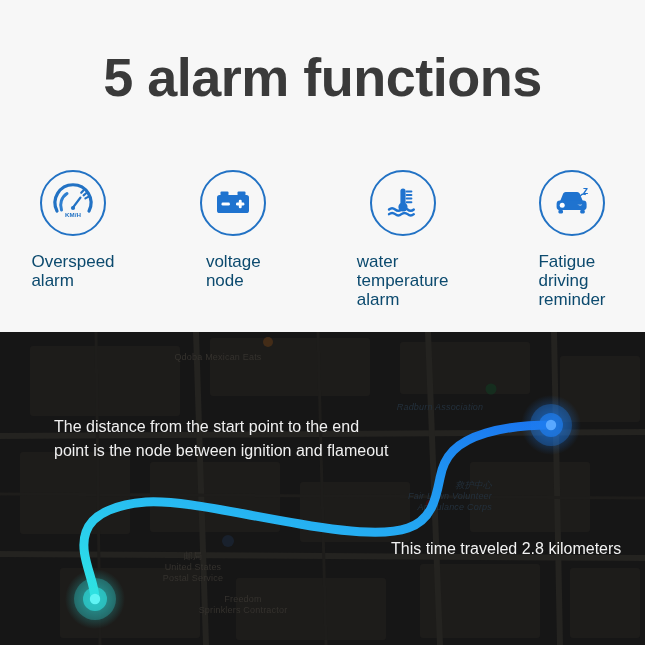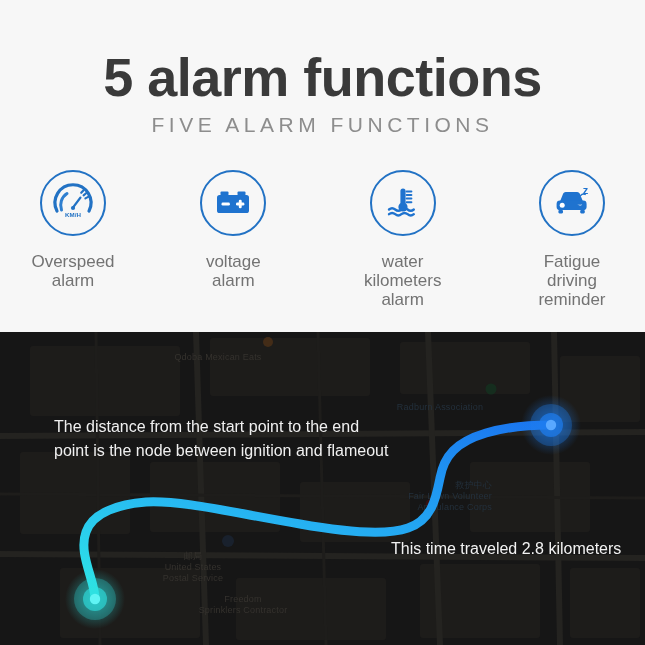--- a/index.html
+++ b/index.html
@@ -82,24 +82,23 @@
     border: 2px solid #2272c4;
     display: flex;
     align-items: center;
     justify-content: center;
     box-sizing: border-box;
     background: transparent;
   }
   .icon-circle svg { display: block; }
   .icon-label {
     margin-top: 16px;
-    text-align: center;
     font-size: 17px;
     line-height: 19px;
-    color: #737373;
+    color: #0c4a6e;
     white-space: pre-line;
   }
   .icon-cell.wide { width: 136px; }
 
   
   .bottom-section {
     position: absolute;
     left: 0;
     top: 332px;
     width: 645px;
@@ -115,21 +114,21 @@
   .map-label {
     position: absolute;
     color: #35322e;
     font-size: 9px;
     line-height: 11px;
     white-space: pre-line;
     text-align: center;
     pointer-events: none;
     letter-spacing: 0.2px;
   }
-  .map-label.cool { color: #23303c; }
+  .map-label.cool { color: #23303c; font-style: italic; }
 
   .route-svg {
     position: absolute;
     left: 0; top: 0;
     width: 645px;
     height: 313px;
   }
 
   .panel-title {
     position: absolute;
@@ -159,21 +158,20 @@
   }
 </style>
 </head>
 <body>
 
 <div class="page">
 
   <div class="top-section">
 
     <div class="headline">5 alarm functions</div>
-    <div class="subhead">FIVE ALARM FUNCTIONS</div>
 
     <div class="icon-row">
 
       <div class="icon-cell">
         <div class="icon-circle">
           <svg width="46" height="46" viewBox="0 0 46 46">
             <path d="M7 31 A18 18 0 1 1 39 31" fill="none" stroke="#2272c4" stroke-width="3.2" stroke-linecap="round"></path>
             <path d="M11.5 30 A14 14 0 0 1 17 13.5" fill="none" stroke="#2f7fd0" stroke-width="3" stroke-linecap="round"></path>
             <g stroke="#2272c4" stroke-width="2.1" stroke-linecap="round">
               <line x1="31.2" y1="12.8" x2="33.6" y2="10.2"></line>
@@ -194,42 +192,42 @@
           <svg width="44" height="44" viewBox="0 0 44 44">
             <rect x="9.5" y="10.5" width="8" height="4" rx="1" fill="#1f73cf"></rect>
             <rect x="26.5" y="10.5" width="8" height="4" rx="1" fill="#1f73cf"></rect>
             <rect x="6" y="14" width="32" height="18" rx="2.6" fill="#1f73cf"></rect>
             <rect x="10.5" y="21.6" width="8.4" height="2.9" rx="1.3" fill="#ffffff"></rect>
             <rect x="25" y="21.6" width="8.4" height="2.9" rx="1.3" fill="#ffffff"></rect>
             <rect x="27.8" y="18.8" width="2.9" height="8.4" rx="1.3" fill="#ffffff"></rect>
           </svg>
         </div>
         <div class="icon-label">voltage
-alarm</div>
+node</div>
       </div>
 
       <div class="icon-cell wide">
         <div class="icon-circle">
           <svg width="44" height="44" viewBox="0 0 44 44">
             <rect x="19.4" y="7.5" width="5.2" height="18.5" rx="2.6" fill="#1f73cf"></rect>
             <circle cx="22" cy="26" r="4.6" fill="#1f73cf"></circle>
             <g stroke="#1f73cf" stroke-width="2" stroke-linecap="round">
               <line x1="25.6" y1="10.4" x2="30.4" y2="10.4"></line>
               <line x1="25.6" y1="14.0" x2="30.4" y2="14.0"></line>
               <line x1="25.6" y1="17.6" x2="30.4" y2="17.6"></line>
               <line x1="25.6" y1="21.2" x2="30.4" y2="21.2"></line>
             </g>
             <g fill="none" stroke="#1f73cf" stroke-width="2.4" stroke-linecap="round">
               <path d="M8 28.5 q3.1 -2.6 6.2 0 q3.1 2.6 6.2 0 q3.1 -2.6 6.2 0 q3.1 2.6 6.2 0"></path>
               <path d="M8 33.2 q3.1 -2.6 6.2 0 q3.1 2.6 6.2 0 q3.1 -2.6 6.2 0 q3.1 2.6 6.2 0"></path>
             </g>
           </svg>
         </div>
         <div class="icon-label">water
-kilometers
+temperature
 alarm</div>
       </div>
 
       <div class="icon-cell">
         <div class="icon-circle">
           <svg width="44" height="44" viewBox="0 0 44 44">
             <path d="M10 20.5 L13.2 12.6 Q13.8 11 15.6 11 L27.2 11 Q29 11 29.7 12.6 L33 20.5 Z" fill="#1f73cf"></path>
             <rect x="6.6" y="19.5" width="30" height="9.6" rx="3.4" fill="#1f73cf"></rect>
             <rect x="8.4" y="29" width="4.6" height="3.4" rx="1.1" fill="#1f73cf"></rect>
             <rect x="30.2" y="29" width="4.6" height="3.4" rx="1.1" fill="#1f73cf"></rect>

